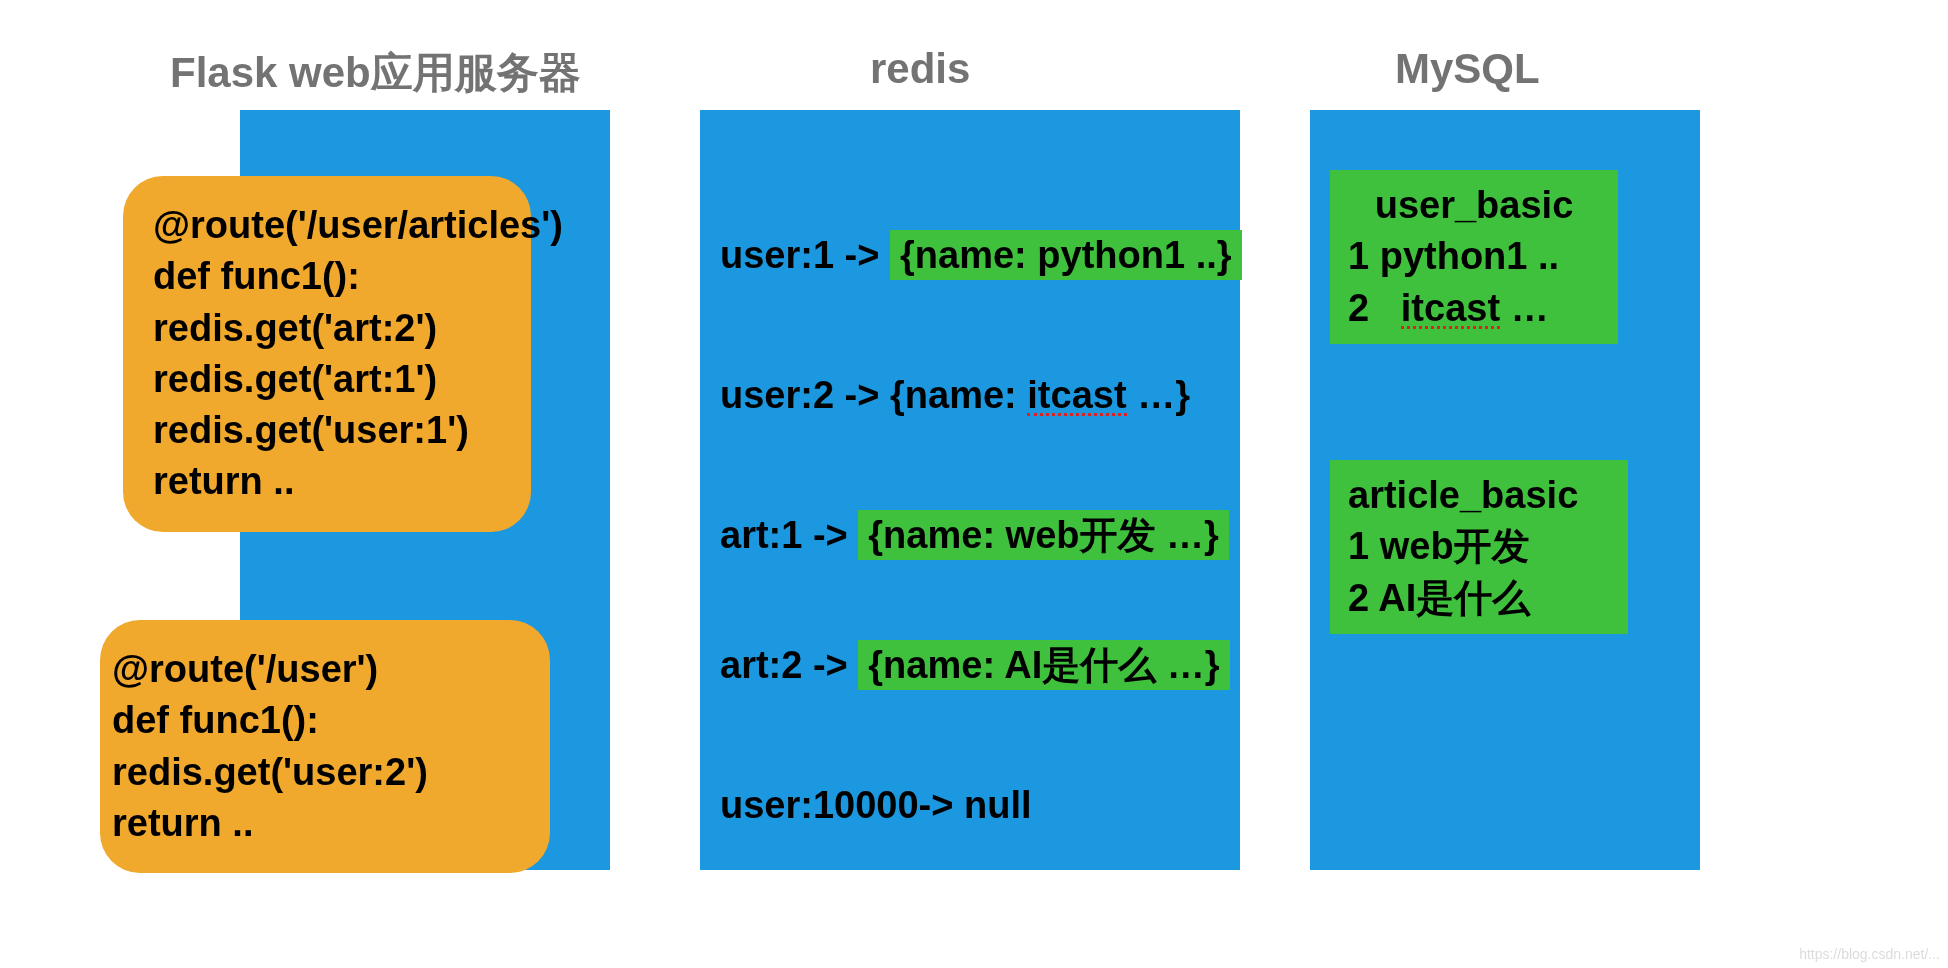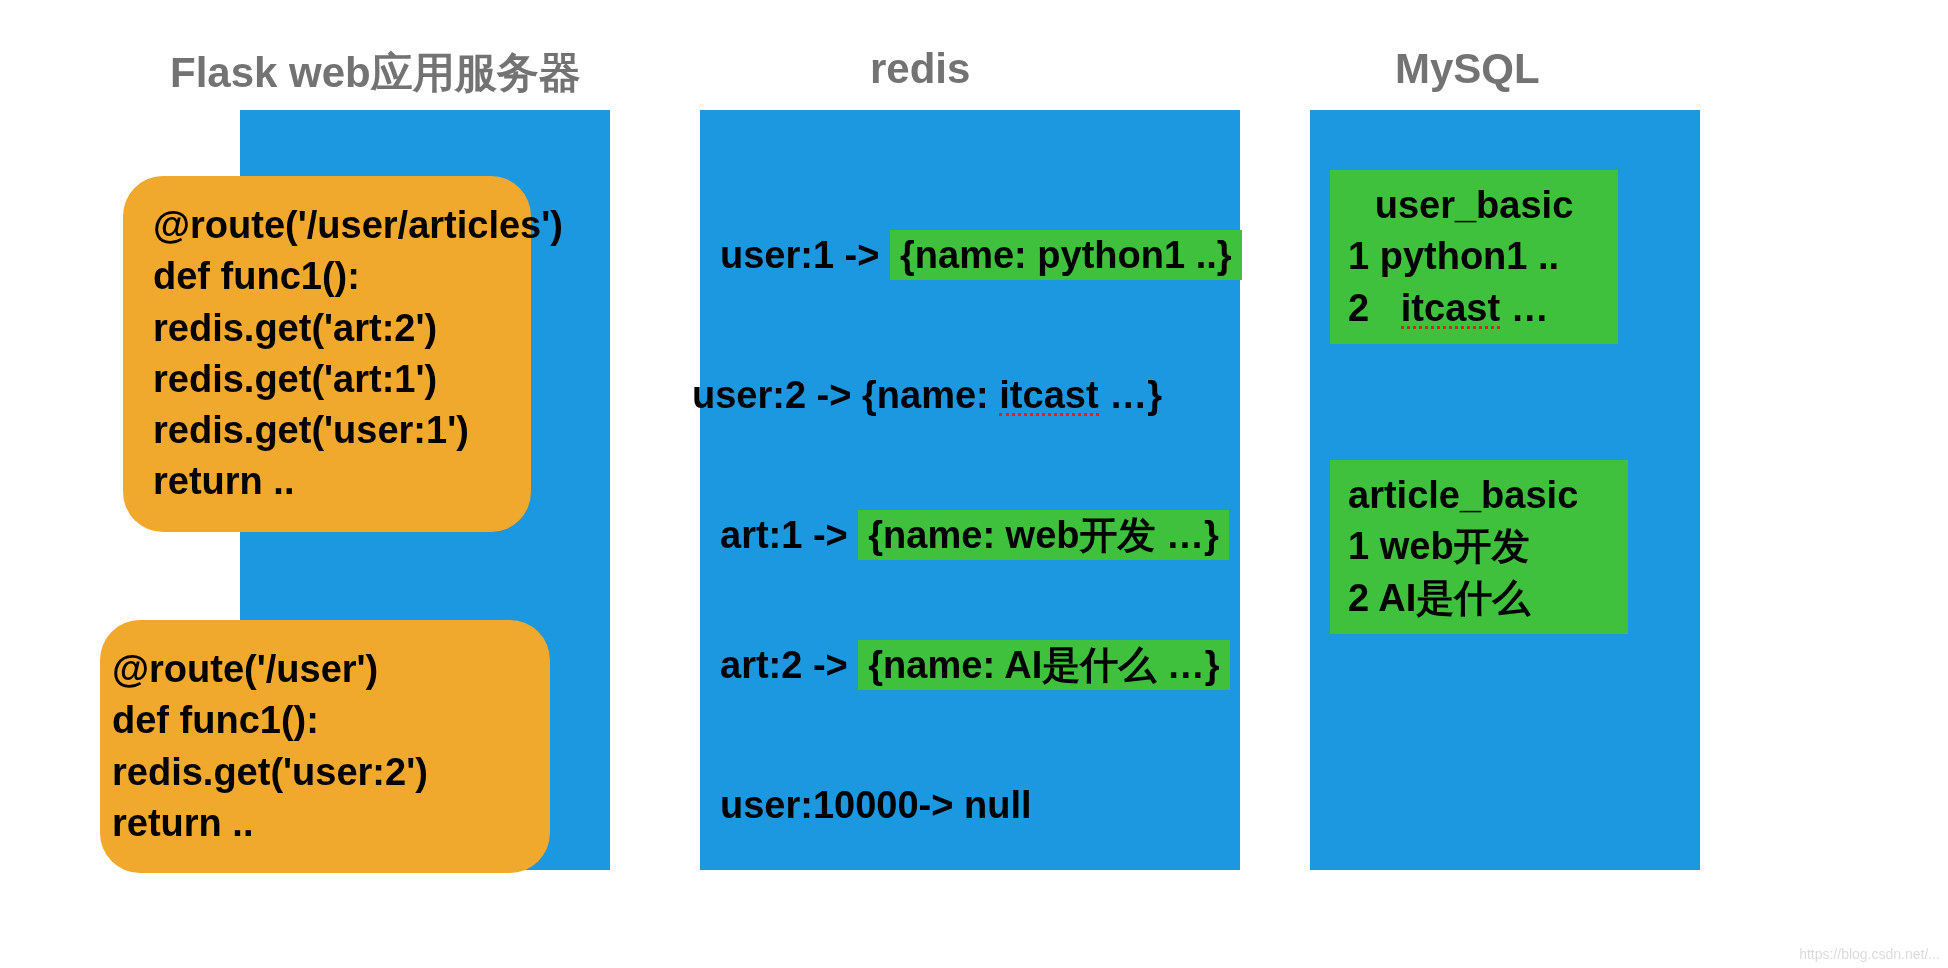--- a/index.html
+++ b/index.html
@@ -79,21 +79,21 @@
   <div class="code-line">    redis.get('user:2')</div>
   <div class="code-line">    return ..</div>
 </div>
 
 <div class="blue-box" style="left:700px; top:110px; width:540px; height:760px;"></div>
 
 <div class="redis-line" style="left:720px; top:230px;">
   <span>user:1 -&gt; </span><span class="green-box" style="position:static; padding:4px 10px;">{name: python1 ..}</span>
 </div>
 
-<div class="redis-line" style="left:692px; top:370px;">
+<div class="redis-line" style="left:720px; top:370px;">
   <span>user:2 -&gt;  {name: </span><span class="underline-red">itcast</span><span> …}</span>
 </div>
 
 <div class="redis-line" style="left:720px; top:510px;">
   <span>art:1 -&gt;  </span><span class="green-box" style="position:static; padding:4px 10px;">{name: web开发 …}</span>
 </div>
 
 <div class="redis-line" style="left:720px; top:640px;">
   <span>art:2 -&gt;  </span><span class="green-box" style="position:static; padding:4px 10px;">{name: AI是什么 …}</span>
 </div>

